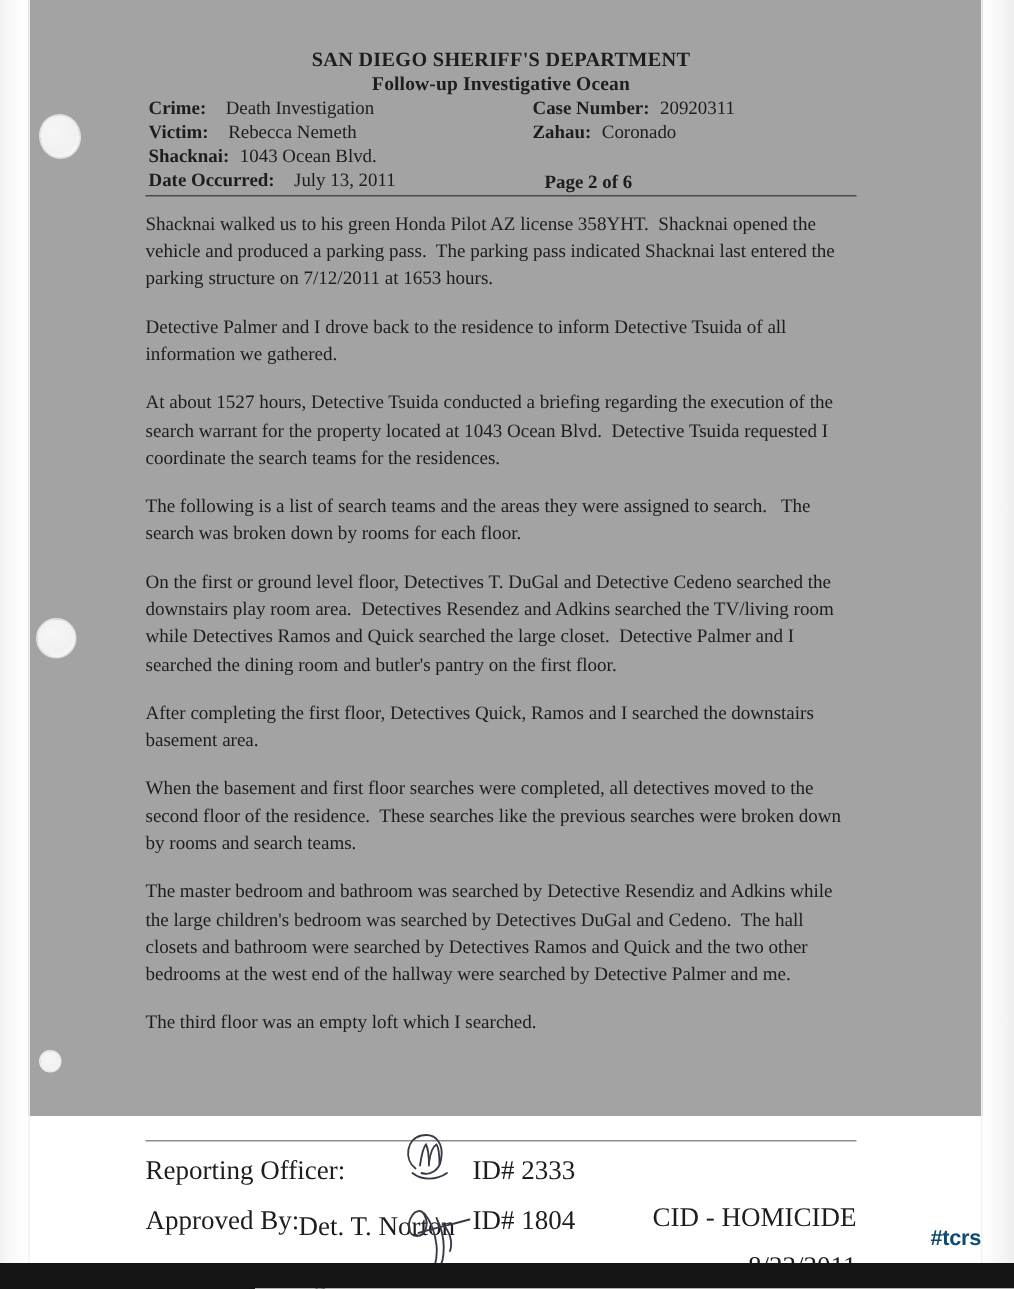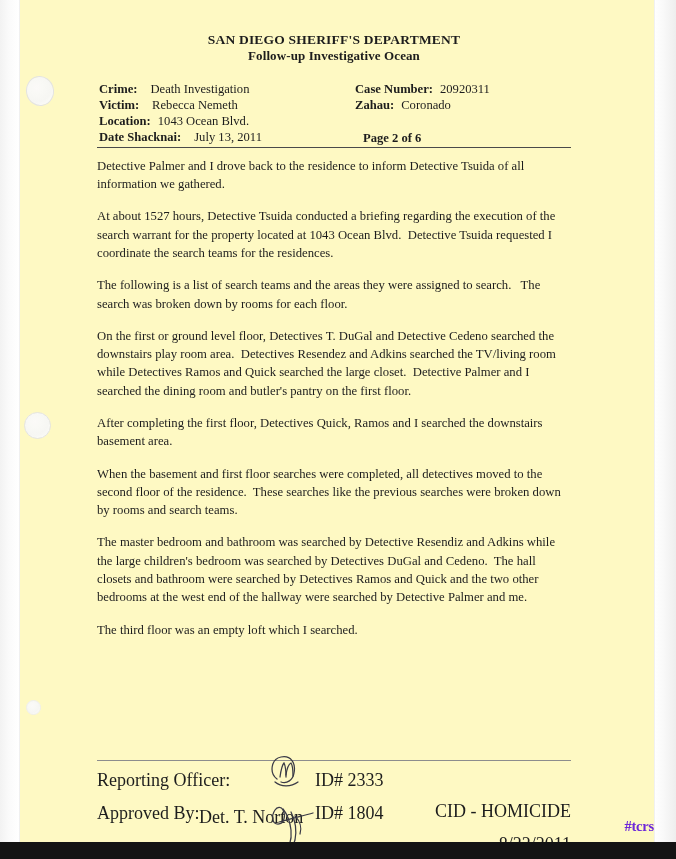--- a/index.html
+++ b/index.html
@@ -15,22 +15,22 @@
     overflow: hidden;
     font-family: "Liberation Serif", "DejaVu Serif", serif;
     color: #1d1d1d;
   }
 
   
   #scan-page {
     position: absolute;
     left: 0; top: 0;
     width: 676px;
-    height: 842px;
-    background: #fef9c3;
+    height: 744px;
+    background: #a3a3a3;
     box-sizing: border-box;
   }
   
   #scan-edge-left {
     position: absolute;
     left: 0; top: 0;
     width: 19px; height: 842px;
     background: linear-gradient(to right, #f2f2f2 0%, #fafafa 45%, #ffffff 100%);
     border-right: 1px solid #f0f0f0;
   }
@@ -81,21 +81,20 @@
   }
   #masthead .subtitle {
     font-weight: bold;
     font-size: 13px;
     letter-spacing: .1px;
   }
 
   
   #header-fields {
     position: relative;
-    margin-top: 17px;
     height: 64px;
     font-size: 12.6px;
   }
   .field-row {
     position: absolute;
     white-space: nowrap;
   }
   .field-label { font-weight: bold; }
   .field-value { font-weight: normal; }
 
@@ -162,24 +161,24 @@
     pointer-events: none;
   }
   #sig-norton { left: 168px; top: -12px; }
   #sig-nemeth { left: 172px; top: 3px; }
 
   
   #watermark {
     position: absolute;
     right: 22px;
     top: 818px;
-    font-family: Liberation Serif, serif;
+    font-family: Liberation Sans, sans-serif;
     font-weight: bold;
     font-size: 14.5px;
-    color: #6d28d9;
+    color: #0c4a6e;
     letter-spacing: -.2px;
   }
 </style>
 </head>
 <body>
 
 <div id="scan-page">
 
   <div id="scan-edge-left"></div>
   <div id="scan-edge-right"></div>
@@ -199,41 +198,42 @@
 
       <div class="field-row" id="row-crime">
         <span class="field-label">Crime:</span><span class="gap-md"></span><span class="field-value">Death Investigation</span>
       </div>
 
       <div class="field-row" id="row-victim">
         <span class="field-label">Victim:</span><span class="gap-md"></span><span class="field-value">Rebecca Nemeth</span>
       </div>
 
       <div class="field-row" id="row-location">
-        <span class="field-label">Location:</span><span class="gap-sm"></span><span class="field-value">1043 Ocean Blvd.</span>
+        <span class="field-label">Shacknai:</span><span class="gap-sm"></span><span class="field-value">1043 Ocean Blvd.</span>
       </div>
 
       <div class="field-row" id="row-date">
-        <span class="field-label">Date Shacknai:</span><span class="gap-md"></span><span class="field-value">July 13, 2011</span>
+        <span class="field-label">Date Occurred:</span><span class="gap-md"></span><span class="field-value">July 13, 2011</span>
       </div>
 
       <div class="field-row" id="row-case">
         <span class="field-label">Case Number:</span><span class="gap-sm"></span><span class="field-value">20920311</span>
       </div>
 
       <div class="field-row" id="row-city">
         <span class="field-label">Zahau:</span><span class="gap-sm"></span><span class="field-value">Coronado</span>
       </div>
 
       <div class="field-row" id="row-page">Page 2 of 6</div>
     </div>
 
     <div id="rule-top"></div>
 
     <div id="body-text">
+        <p>Shacknai walked us to his green Honda Pilot AZ license 358YHT.  Shacknai opened the vehicle and produced a parking pass.  The parking pass indicated Shacknai last entered the parking structure on 7/12/2011 at 1653 hours.</p>
         <p>Detective Palmer and I drove back to the residence to inform Detective Tsuida of all information we gathered.</p>
         <p>At about 1527 hours, Detective Tsuida conducted a briefing regarding the execution of the search warrant for the property located at 1043 Ocean Blvd.  Detective Tsuida requested I coordinate the search teams for the residences.</p>
         <p>The following is a list of search teams and the areas they were assigned to search.   The search was broken down by rooms for each floor.</p>
         <p>On the first or ground level floor, Detectives T. DuGal and Detective Cedeno searched the downstairs play room area.  Detectives Resendez and Adkins searched the TV/living room while Detectives Ramos and Quick searched the large closet.  Detective Palmer and I searched the dining room and butler's pantry on the first floor.</p>
         <p>After completing the first floor, Detectives Quick, Ramos and I searched the downstairs basement area.</p>
         <p>When the basement and first floor searches were completed, all detectives moved to the second floor of the residence.  These searches like the previous searches were broken down by rooms and search teams.</p>
         <p>The master bedroom and bathroom was searched by Detective Resendiz and Adkins while the large children's bedroom was searched by Detectives DuGal and Cedeno.  The hall closets and bathroom were searched by Detectives Ramos and Quick and the two other bedrooms at the west end of the hallway were searched by Detective Palmer and me.</p>
         <p>The third floor was an empty loft which I searched.</p>
       </div>
 

